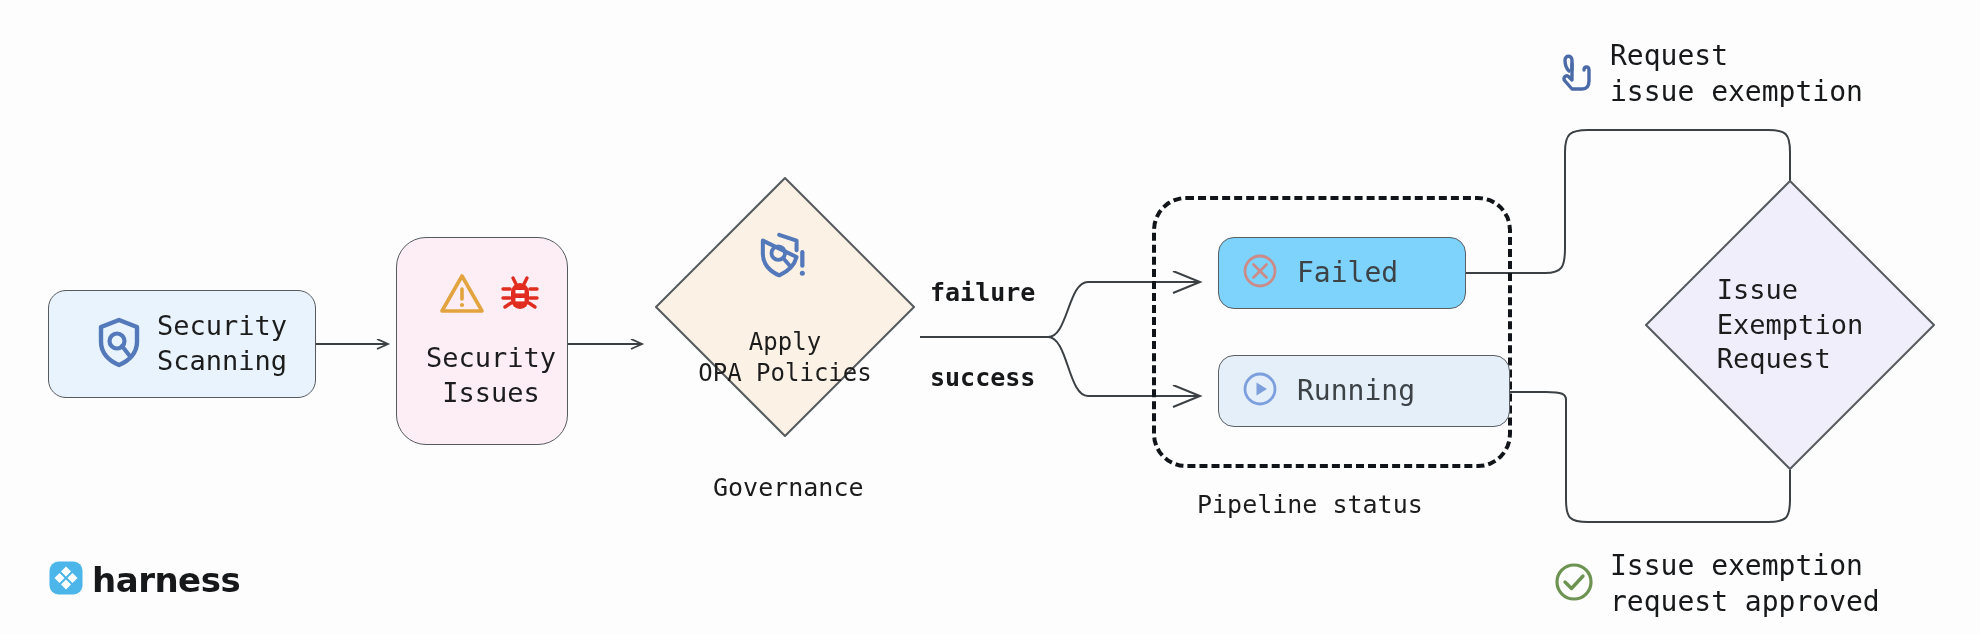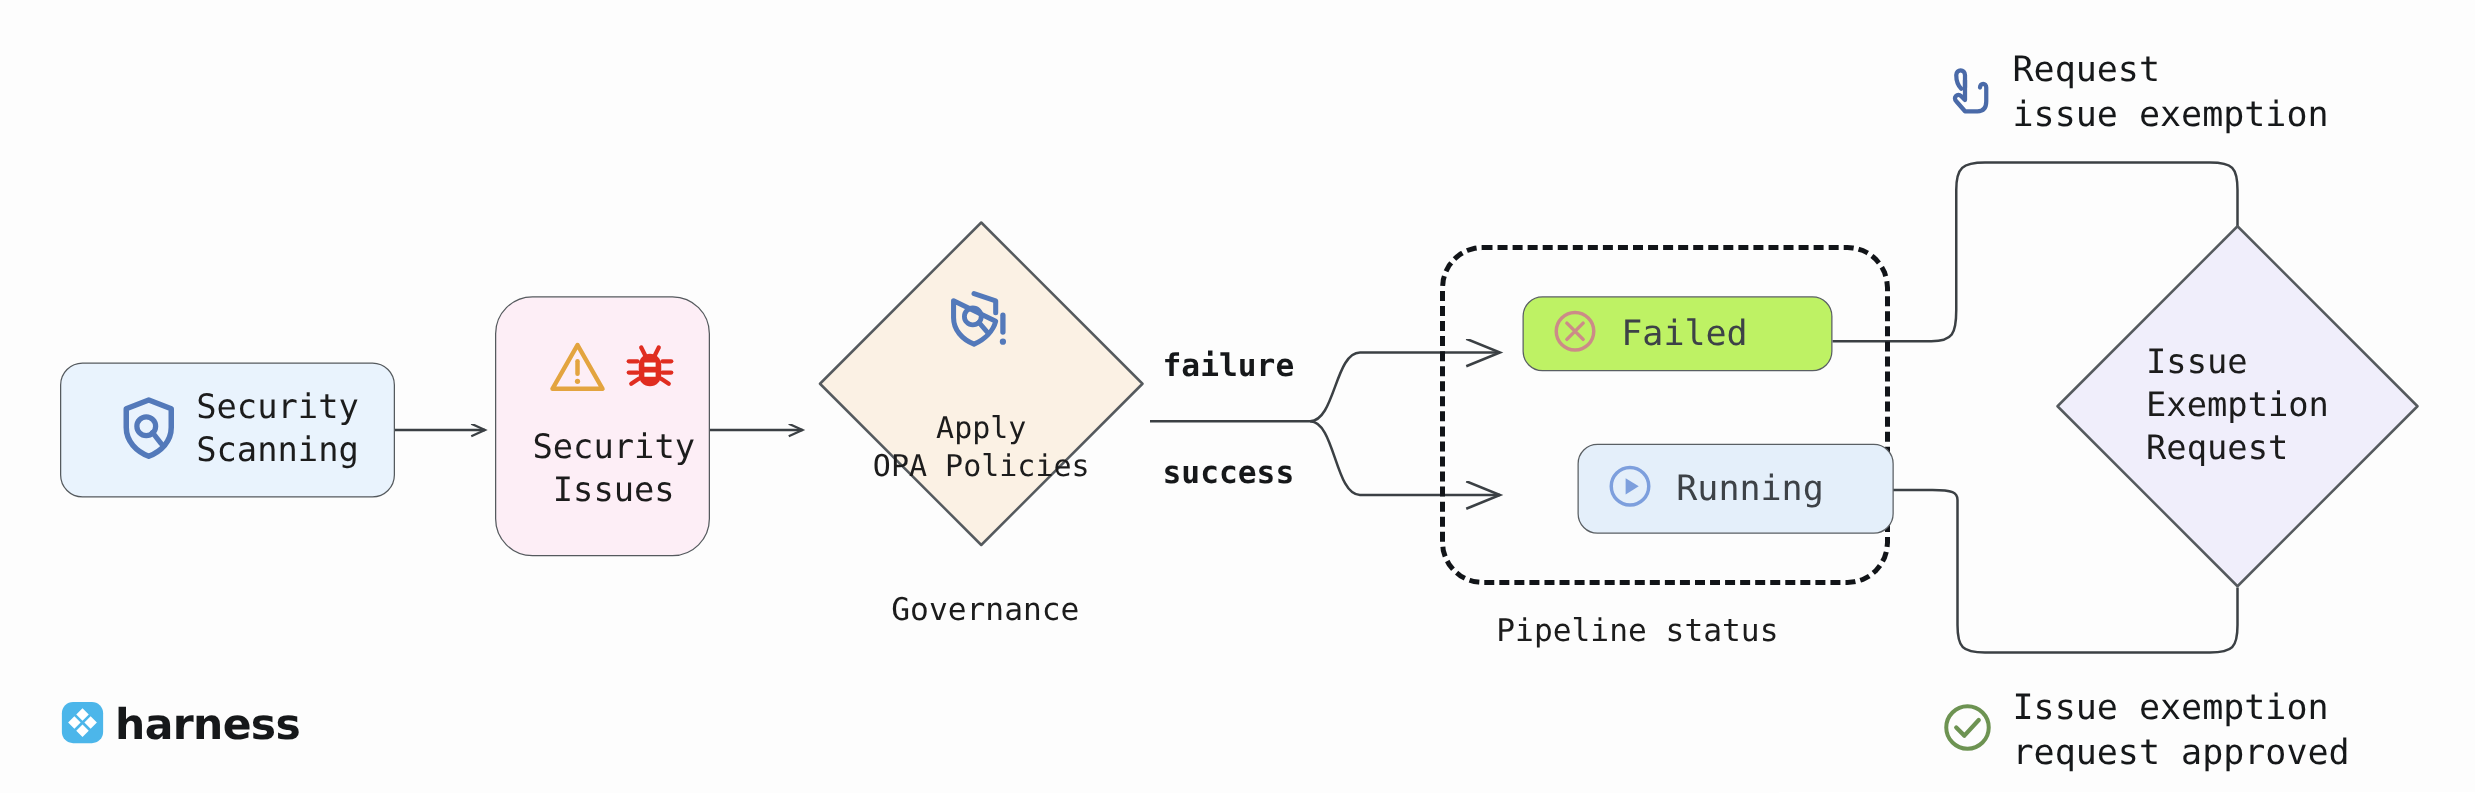--- a/index.html
+++ b/index.html
@@ -103,39 +103,38 @@
   #grp-pipeline-status {
     position: absolute;
     left: 1152px; top: 196px; width: 360px; height: 272px;
     border: 4px dashed #111418;
     border-radius: 34px;
     background: transparent;
     box-sizing: border-box;
   }
   
   #n-failed {
-    left: 1218px; top: 237px; width: 248px; height: 60px;
-    background: #bef264;
+    left: 1218px; top: 237px; width: 248px; height: 72px;
+    background: #7dd3fc;
     border: 1.6px solid #5a5f63;
     border-radius: 16px;
     flex-direction: row;
     justify-content: flex-start;
     gap: 18px;
     padding-left: 22px;
   }
   #n-running {
-    left: 1218px; top: 355px; width: 253px; height: 72px;
+    left: 1218px; top: 355px; width: 292px; height: 72px;
     background: #e4effa;
     border: 1.6px solid #5a5f63;
     border-radius: 16px;
     flex-direction: row;
     justify-content: flex-start;
     gap: 18px;
     padding-left: 22px;
-    margin-left: 44px;
   }
   #n-failed .node-label, #n-running .node-label {
     font-size: 28px; color: #3d4247; text-align: left;
   }
   
   #n-issue-exemption {
     left: 1640px; top: 175px; width: 300px; height: 300px;
   }
   #n-issue-exemption .inner {
     position: relative; z-index: 2;

